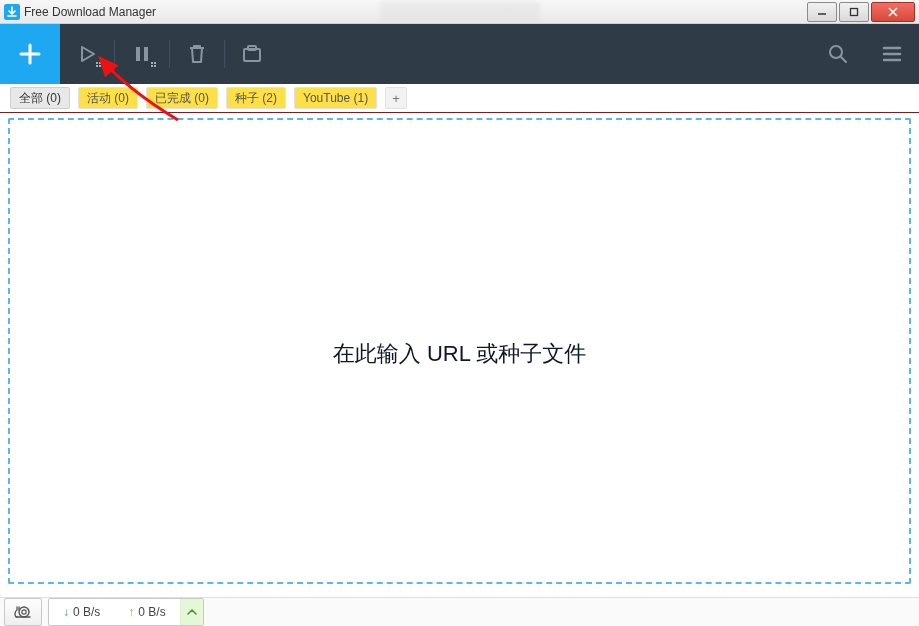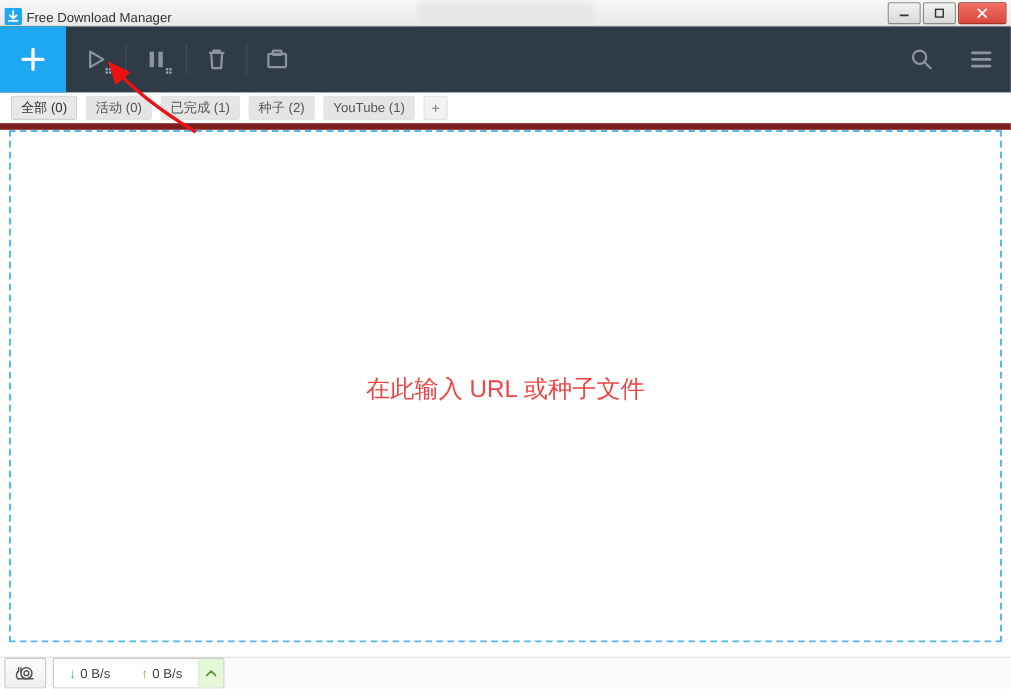--- a/index.html
+++ b/index.html
@@ -1,44 +1,44 @@
 <!DOCTYPE html>
 <html><head>
 <meta charset="utf-8">
 <style>
   html,body{margin:0;padding:0;font-family:"Microsoft YaHei","Segoe UI",Arial,sans-serif;font-size:13px;background:#fff;}
   .window{width:919px;height:626px;position:relative;overflow:hidden;box-sizing:border-box;}
   
-  .titlebar{height:24px;background:linear-gradient(#f7f7f7,#e9e9e9);border-bottom:1px solid #d0d0d0;display:flex;align-items:flex-end;padding:0 0 0 4px;box-sizing:border-box;position:relative;}
+  .titlebar{height:24px;background:linear-gradient(#f7f7f7,#e9e9e9);border-bottom:1px solid #d0d0d0;display:flex;align-items:center;padding:0 0 0 4px;box-sizing:border-box;position:relative;}
   .app-icon{width:16px;height:16px;margin-right:4px;display:inline-flex;align-items:center;justify-content:center;}
   .app-title{color:#333;font-size:12px;}
   .win-controls{position:absolute;right:4px;top:2px;display:flex;}
   .win-btn{width:28px;height:18px;margin-left:2px;border:1px solid #8a8a8a;background:linear-gradient(#f2f2f2,#d9d9d9);border-radius:2px;display:flex;align-items:center;justify-content:center;font-size:10px;color:#333;cursor:pointer;}
   .win-btn.close{background:linear-gradient(#f26f63,#d9483a);border-color:#a23026;color:#fff;font-weight:bold;width:42px;}
   .blur-strip{position:absolute;left:380px;top:2px;width:160px;height:20px;background:#e4e4e4;filter:blur(2px);border-radius:2px;opacity:.7;}
   
   .toolbar{height:60px;background:#2f3b47;display:flex;align-items:center;position:relative;}
   .btn-add{width:60px;height:60px;background:#1ea8f2;display:flex;align-items:center;justify-content:center;cursor:pointer;}
   .tb-group{display:flex;align-items:center;height:60px;}
   .tb-btn{width:54px;height:60px;display:flex;align-items:center;justify-content:center;cursor:pointer;position:relative;}
   .tb-sep{width:1px;height:28px;background:#40505e;}
   .tb-right{position:absolute;right:0;top:0;display:flex;height:60px;}
   .tb-svg{opacity:.6;}
   .tiny-dots{position:absolute;right:13px;bottom:17px;display:grid;grid-template-columns:repeat(2,2px);grid-gap:1px;}
   .tiny-dots span{width:2px;height:2px;background:#9fb0bf;display:block;}
   
-  .tabs{height:28px;background:#fff;display:flex;align-items:center;padding:0 10px;gap:8px;border-bottom:6px solid #7f1d1d;}
-  .tab{height:20px;padding:0 8px;background:#e5e5e5;border:1px solid #e2e2e2;border-radius:2px;display:flex;align-items:center;font-size:12px;color:#555;cursor:pointer;white-space:nowrap;}
+  .tabs{height:28px;background:#fff;display:flex;align-items:center;padding:0 10px;gap:8px;border-bottom:1px solid #7f1d1d;}
+  .tab{height:20px;padding:0 8px;background:#fde047;border:1px solid #e2e2e2;border-radius:2px;display:flex;align-items:center;font-size:12px;color:#555;cursor:pointer;white-space:nowrap;}
   .tab.active{background:#e8e8e8;border-color:#cfcfcf;color:#333;}
   .tab-add{width:20px;height:20px;background:#f2f2f2;border:1px solid #e2e2e2;border-radius:2px;display:flex;align-items:center;justify-content:center;color:#777;cursor:pointer;font-size:13px;}
   
   .content{position:absolute;left:8px;right:8px;top:118px;bottom:42px;}
   .dropzone{width:100%;height:100%;box-sizing:border-box;border:2px dashed #59b7ef;border-radius:2px;display:flex;flex-direction:column;align-items:center;justify-content:center;}
   .drop-title{color:#4ea9dd;font-size:44px;font-weight:400;font-family:"SimSun","NSimSun",serif;}
-  .drop-sub{color:#ef4444;font-size:22px;margin-top:6px;font-family:"Microsoft YaHei",sans-serif;}
+  .drop-sub{color:#0f172a;font-size:22px;margin-top:6px;font-family:"Microsoft YaHei",sans-serif;}
   
   .statusbar{position:absolute;left:0;right:0;bottom:0;height:28px;border-top:1px solid #e0e0e0;background:#fafafa;display:flex;align-items:center;font-size:12px;}
   .snail{width:36px;height:26px;border:1px solid #c9c9c9;margin:0 6px 0 4px;background:linear-gradient(#fdfdfd,#efefef);display:flex;align-items:center;justify-content:center;border-radius:2px;cursor:pointer;}
   .speed-box{height:26px;border:1px solid #c9c9c9;background:#fff;display:flex;align-items:center;border-radius:2px;overflow:hidden;}
   .speed-seg{padding:0 14px;display:flex;align-items:center;gap:4px;color:#444;}
   .speed-caret{width:22px;height:26px;background:#e4f7d7;display:flex;align-items:center;justify-content:center;color:#5a8f3a;border-left:1px solid #dcefcf;cursor:pointer;}
   .arrow{font-size:12px;}
   .dn{color:#3a8;}
   .up{color:#c88f2e;}
   
@@ -135,21 +135,21 @@
             <line x1="3" y1="10" x2="19" y2="10" stroke="#c8d2da" stroke-width="2.5" stroke-linecap="round"></line>
             <line x1="3" y1="16" x2="19" y2="16" stroke="#c8d2da" stroke-width="2.5" stroke-linecap="round"></line>
           </svg>
       </div>
     </div>
   </div>
 
   <div class="tabs">
     <div class="tab active">全部 (0)</div>
     <div class="tab">活动 (0)</div>
-    <div class="tab">已完成 (1)</div>
+    <div class="tab">已完成 (0)</div>
     <div class="tab">种子 (2)</div>
     <div class="tab">YouTube (1)</div>
     <div class="tab-add">+</div>
   </div>
 
   <div class="content">
     <div class="dropzone">
       <div class="drop-sub">在此输入 URL 或种子文件</div>
     </div>
   </div>

